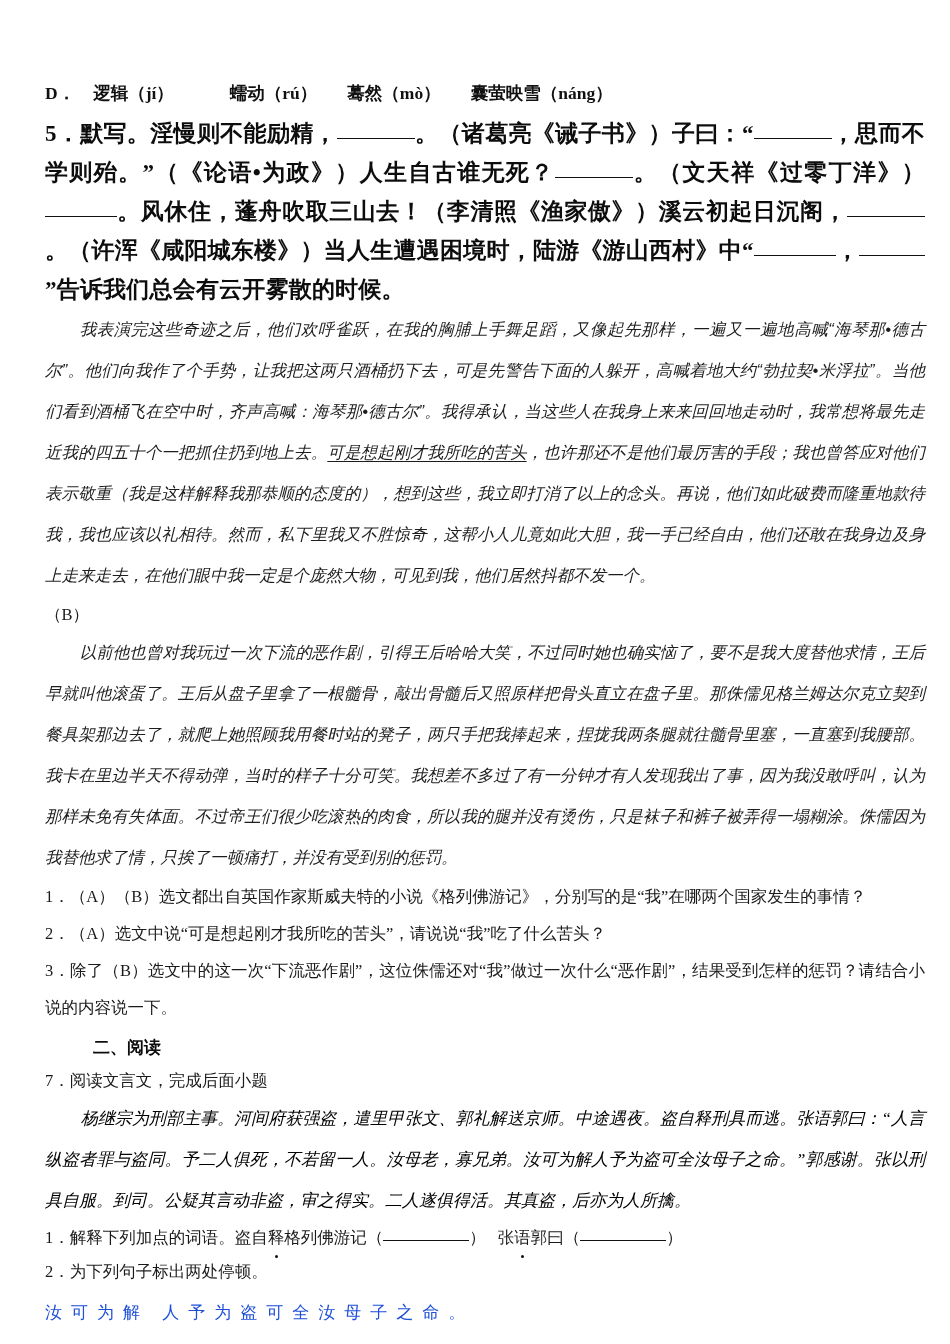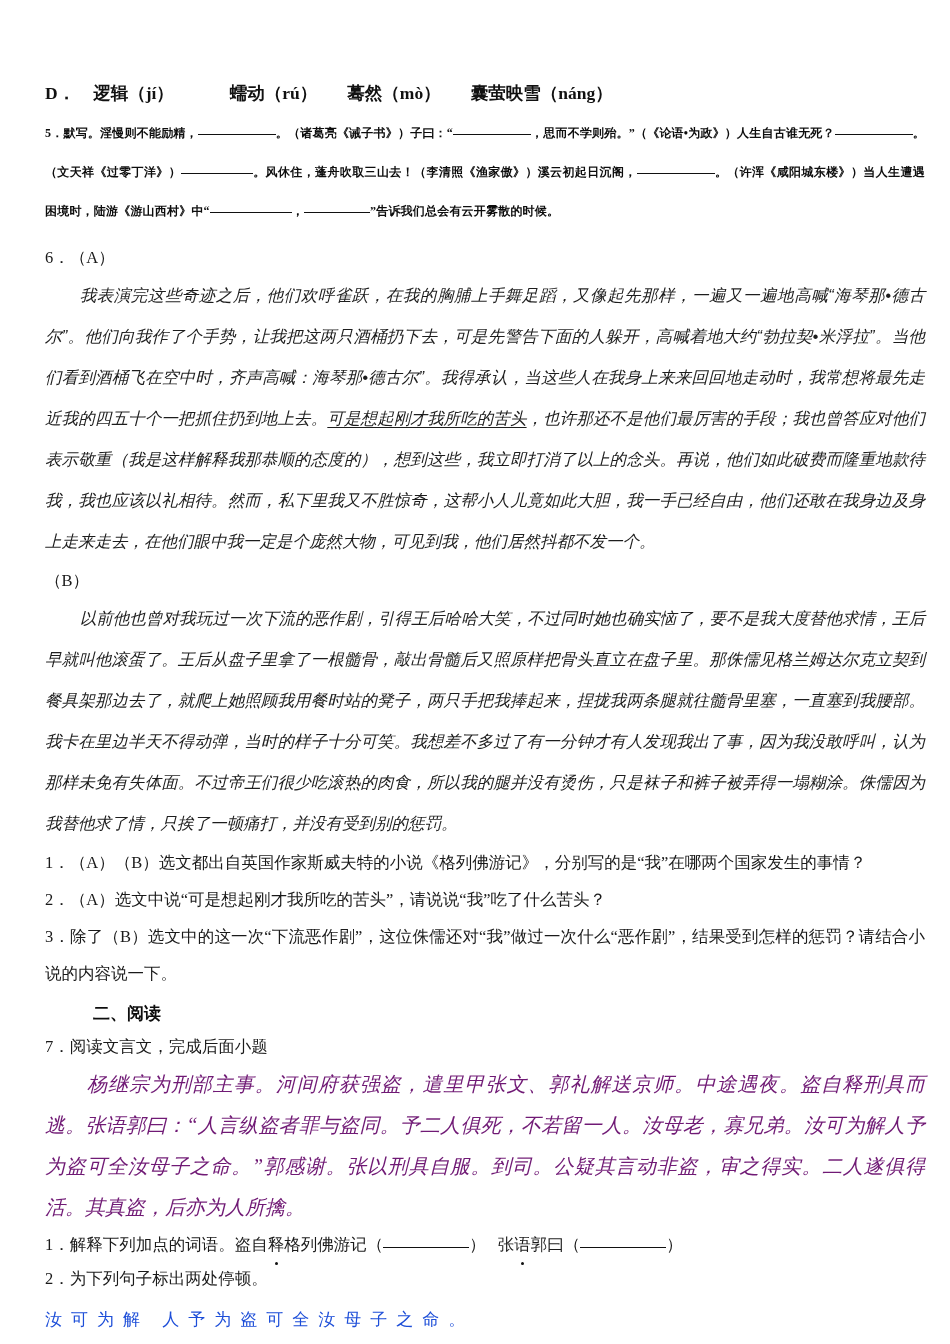--- a/index.html
+++ b/index.html
@@ -33,21 +33,21 @@
   
   .blk {
     margin: 0;
     padding: 0;
   }
 
   
   .bold-line {
     font-family: "Liberation Serif", "DejaVu Serif", serif;
     font-weight: bold;
-    font-size: 12px;
+    font-size: 23px;
     line-height: 39px;
     letter-spacing: 0.2px;
     text-align: justify;
     text-justify: inter-character;
     color: #0d0d0d;
   }
 
   
   .opt-row {
     font-weight: bold;
@@ -78,25 +78,25 @@
     text-align: justify;
     text-justify: inter-character;
     color: #1d1d1d;
     font-style: italic;
   }
   .passage.indent { text-indent: 2.1em; }
 
   
   .passage-cn {
     font-family: "Liberation Serif", "DejaVu Serif", serif;
-    font-size: 20px;
+    font-size: 17px;
     line-height: 41px;
     text-align: justify;
     text-justify: inter-character;
-    color: #701a75;
+    color: #000000;
     font-style: italic;
     text-indent: 2.1em;
   }
 
   .label-ab {
     font-size: 16.5px;
     line-height: 34px;
     color: #1a1a1a;
   }
 
@@ -160,23 +160,20 @@
   <div class="content">
 
     <div class="blk opt-row">
       <span>D．</span><span class="gap-sm"></span><span>逻辑</span><span class="latin">（jí）</span><span class="gap-lg"></span><span>蠕动</span><span class="latin">（rú）</span><span class="gap-md"></span><span>蓦然</span><span class="latin">（mò）</span><span class="gap-md"></span><span>囊萤映雪</span><span class="latin">（náng）</span>
     </div>
 
     <div class="blk bold-line mt6">
       <span>5．</span><span>默写。淫慢则不能励精，</span><span class="blank w1"></span><span>。（诸葛亮《诫子书》）子曰：“</span><span class="blank w1"></span><span>，思而不学则殆。”（《论语•为政》）人生自古谁无死？</span><span class="blank w1"></span><span>。（文天祥《过零丁洋》）</span><span class="blank w2"></span><span>。风休住，蓬舟吹取三山去！（李清照《渔家傲》）溪云初起日沉阁，</span><span class="blank w1"></span><span>。（许浑《咸阳城东楼》）当人生遭遇困境时，陆游《游山西村》中“</span><span class="blank w3"></span><span>，</span><span class="blank w4"></span><span>”告诉我们总会有云开雾散的时候。</span>
     </div>
 
-    <div class="blk q-line tight mt10">
-      <span>6．</span><span class="gap-sm"></span><span>（A）</span>
-    </div>
 
     <div class="blk passage indent">
       <span>我表演完这些奇迹之后，他们欢呼雀跃，在我的胸脯上手舞足蹈，又像起先那样，一遍又一遍地高喊“海琴那•德古尔”。他们向我作了个手势，让我把这两只酒桶扔下去，可是先警告下面的人躲开，高喊着地大约“勃拉契•米浮拉”。当他们看到酒桶飞在空中时，齐声高喊：海琴那•德古尔”。我得承认，当这些人在我身上来来回回地走动时，我常想将最先走近我的四五十个一把抓住扔到地上去。</span><span class="underline-span">可是想起刚才我所吃的苦头</span><span>，也许那还不是他们最厉害的手段；我也曾答应对他们表示敬重（我是这样解释我那恭顺的态度的），想到这些，我立即打消了以上的念头。再说，他们如此破费而隆重地款待我，我也应该以礼相待。然而，私下里我又不胜惊奇，这帮小人儿竟如此大胆，我一手已经自由，他们还敢在我身边及身上走来走去，在他们眼中我一定是个庞然大物，可见到我，他们居然抖都不发一个。</span>
     </div>
 
     <div class="blk label-ab mt2">
       <span>（B）</span>
     </div>
 
     <div class="blk passage indent">

